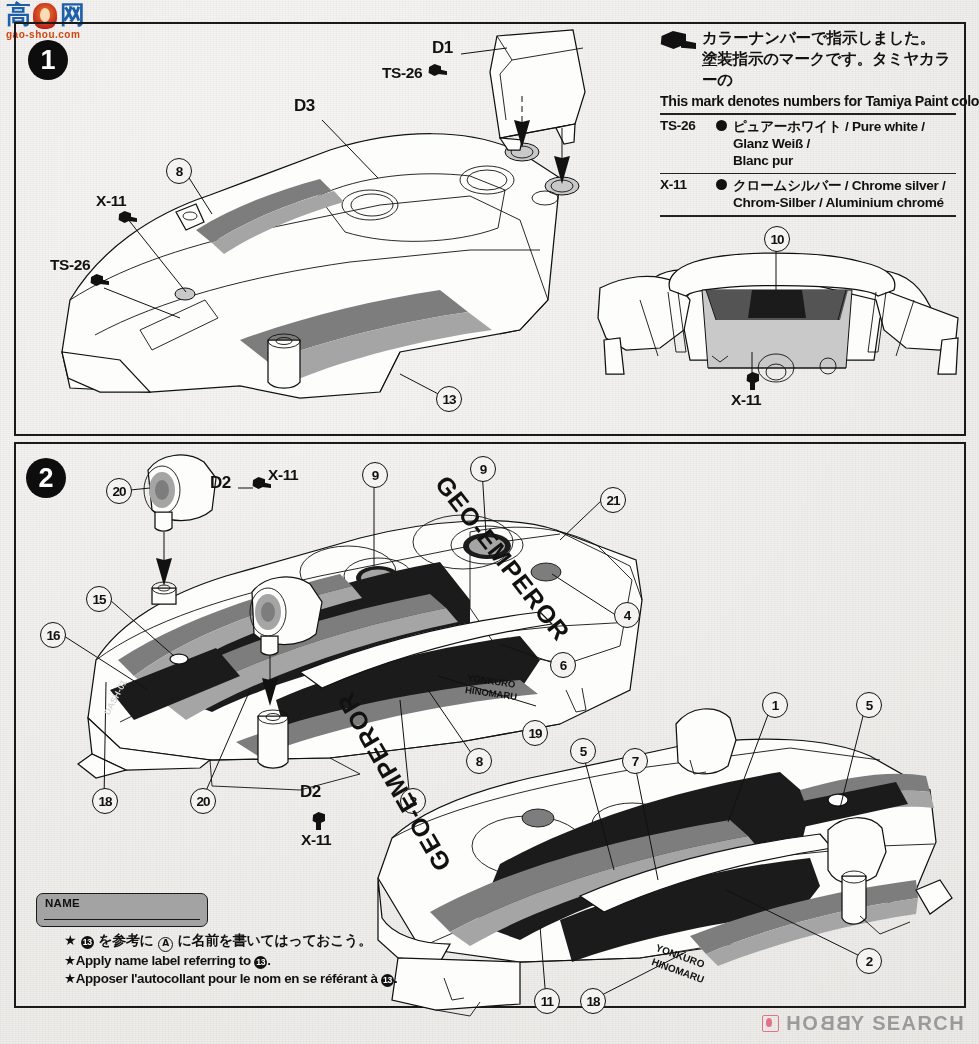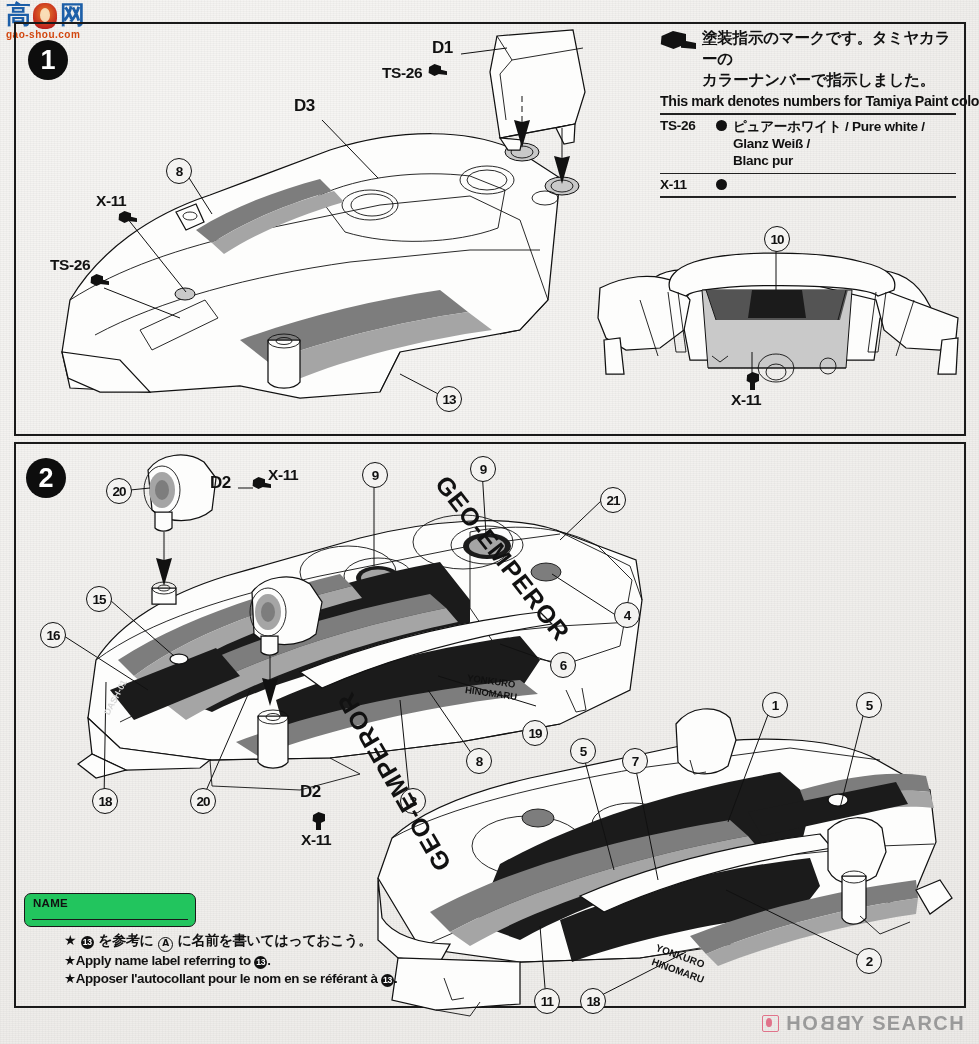--- a/index.html
+++ b/index.html
@@ -87,22 +87,22 @@
   .paintrow .dot{flex:0 0 13px;}
   .paintrow .dot:before{
     content:"";display:inline-block;width:11px;height:11px;border-radius:50%;
     background:#111;vertical-align:-1px;
   }
   .paintrow .names{line-height:17px;}
   .paintrow .names .l2{display:block;}
 
   
   #namebox{
-    position:absolute;left:24px;top:893px;width:170px;height:32px;
-    border:1.6px solid #1a1a1a;border-radius:7px;background:#22c55e;
+    position:absolute;left:36px;top:893px;width:170px;height:32px;
+    border:1.6px solid #1a1a1a;border-radius:7px;background:#a3a3a3;
   }
   #namebox .lbl{
     position:absolute;left:8px;top:3px;font-size:11.5px;font-weight:bold;letter-spacing:.3px;
   }
   #namebox .line{position:absolute;left:7px;right:7px;bottom:6px;height:1.4px;background:#1a1a1a;}
 
   #notes{position:absolute;left:28px;top:932px;width:420px;}
   #notes .nl{font-size:13.4px;font-weight:bold;line-height:17.5px;white-space:nowrap;letter-spacing:-0.35px;margin-left:36px;}
   #notes .nl.jp{font-family:"DejaVu Sans",sans-serif;font-size:14px;}
   .cnum{
@@ -180,38 +180,42 @@
 <div class="stepnum" style="left:28px;top:40px;">1</div>
 <div class="stepnum" style="left:26px;top:458px;">2</div>
 
 <div id="legend">
   <div class="lead">
     <span class="sprayicon">
       <span class="head"></span>
         <span class="noz"></span>
     </span>
     <span>
+      <div class="jptxt">カラーナンバーで指示しました。</div>
       <div class="jptxt">塗装指示のマークです。タミヤカラーの</div>
-      <div class="jptxt">カラーナンバーで指示しました。</div>
     </span>
   </div>
   <div class="entxt">This mark denotes numbers for Tamiya Paint colors.</div>
   <div class="rule"></div>
   <div class="paintrow">
     <span class="code">TS-26</span>
     <span class="dot"></span>
     <span class="names">
       <span>ピュアーホワイト / Pure white / Glanz Weiß /</span>
       <span class="l2">Blanc pur</span>
     </span>
   </div>
   <div class="rule"></div>
   <div class="paintrow">
     <span class="code">X-11</span>
     <span class="dot"></span>
+    <span class="names">
+      <span>クロームシルバー / Chrome silver /</span>
+      <span class="l2">Chrom-Silber / Aluminium chromé</span>
+    </span>
   </div>
   <div class="rule"></div>
 </div>
 
 <svg class="art" viewBox="0 0 979 1044">
 
   <g>
     <path class="wht" d="M62,352 L70,300 C100,250 150,215 210,195 L330,150 C400,128 470,128 520,152
                          L560,178 L548,300 L520,330 L400,352 L380,392 L300,398 L240,386 L150,392 L70,388 Z"></path>
 

